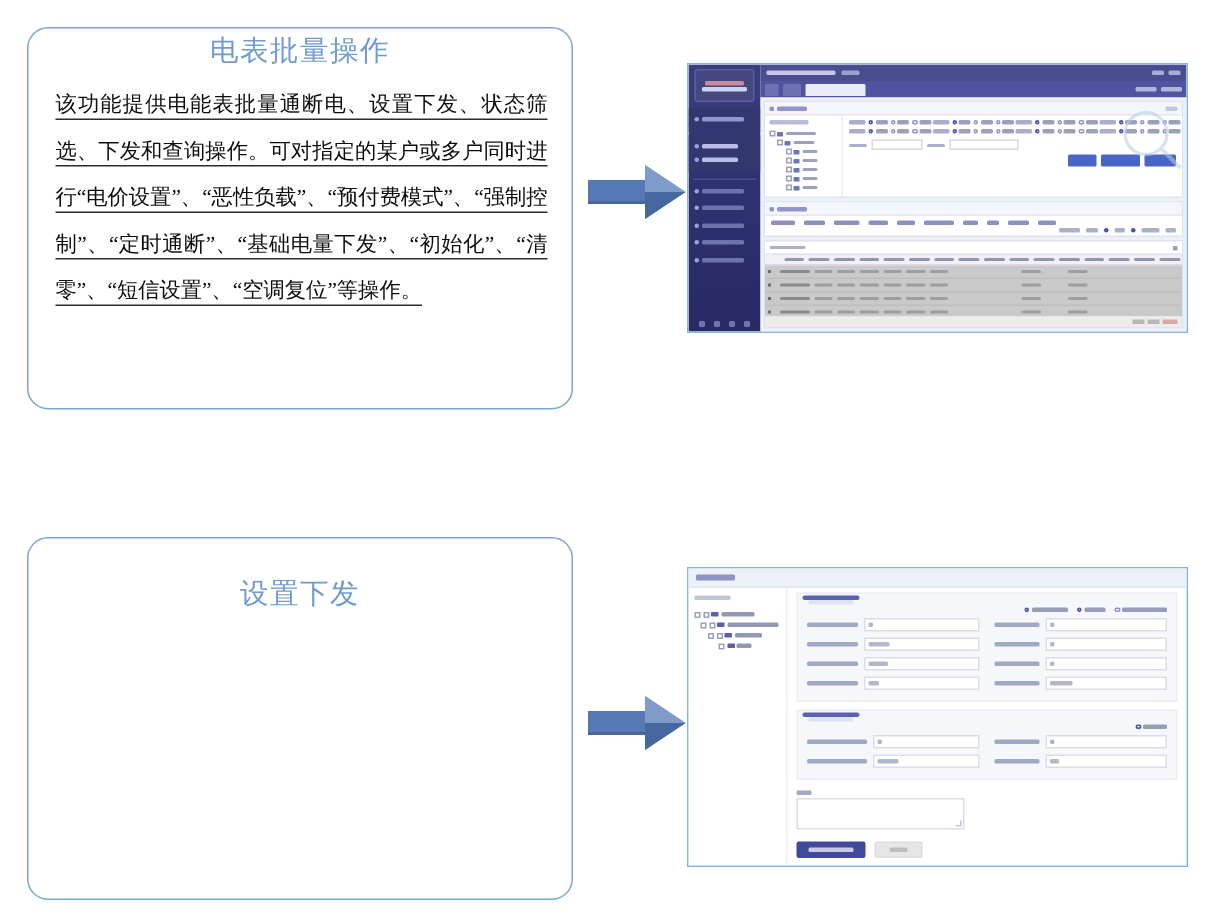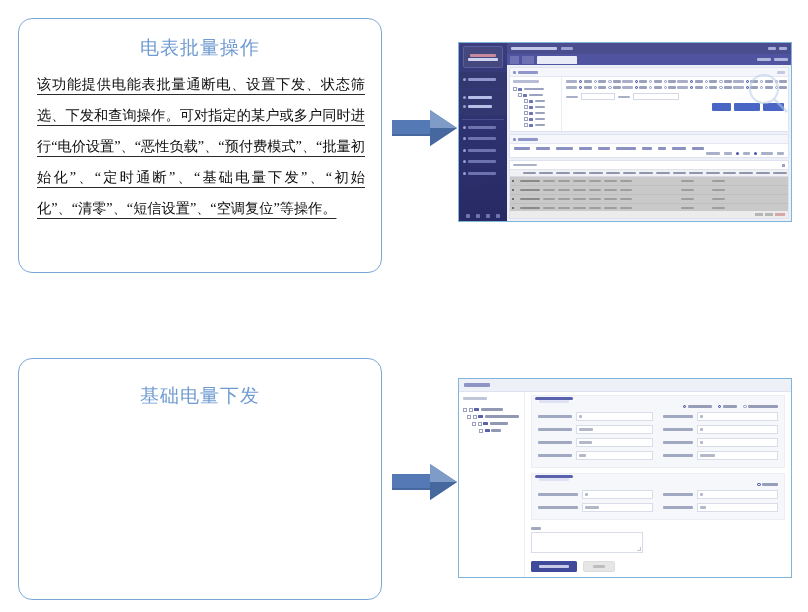--- a/index.html
+++ b/index.html
@@ -20,21 +20,21 @@
     background:#ffffff;
   }
   #callout-1 { left:18px; top:18px; width:364px; height:255px; }
   #callout-2 { left:18px; top:358px; width:364px; height:242px; }
 
   .callout-title {
     text-align:center;
     color:#6f9bd1;
     font-size:19px;
     font-family:"Liberation Serif", serif;
-    margin-top:16px;
+    margin-top:2px;
     letter-spacing:1px;
   }
   #callout-2 .callout-title { margin-top:24px; }
 
   .callout-body {
     margin:8px 16px 0 18px;
     font-size:14.2px;
     line-height:31px;
     color:#0d0d0d;
     text-align:justify;
@@ -226,33 +226,33 @@
   .dlg-btns .b.ghost { width:32px; background:#e6e6e6; border:1px solid #dcdcdc; }
   .dlg-btns .b.ghost i { display:block; height:3px; width:12px; background:#bdbdbd; border-radius:1px; }
 
   .sr-only { position:absolute; width:1px; height:1px; overflow:hidden; clip:rect(0 0 0 0); white-space:nowrap; }
 </style>
 </head>
 <body>
 
 <div class="callout" id="callout-1">
   <div class="callout-title">电表批量操作</div>
-  <div class="callout-body underlined">该功能提供电能表批量通断电、设置下发、状态筛选、下发和查询操作。可对指定的某户或多户同时进行“电价设置”、“恶性负载”、“预付费模式”、“批量初始化”、“定时通断”、“基础电量下发”、“初始化”、“清零”、“短信设置”、“空调复位”等操作。</div>
+  <div class="callout-body underlined">该功能提供电能表批量通断电、设置下发、状态筛选、下发和查询操作。可对指定的某户或多户同时进行“电价设置”、“恶性负载”、“预付费模式”、“强制控制”、“定时通断”、“基础电量下发”、“初始化”、“清零”、“短信设置”、“空调复位”等操作。</div>
 </div>
 
 <div class="arrow-wrap" id="arrow-1">
   <svg width="66" height="40" viewBox="0 0 66 40">
     <polygon points="0,12 38,12 38,2 65,20 38,38 38,28 0,28" fill="#5479b4"></polygon>
     <polygon points="0,12 38,12 38,2 65,20 38,20 38,12" fill="#7f9cc8"></polygon>
     <polygon points="0,26 38,26 38,20 65,20 38,38 38,28 0,28" fill="#46689f"></polygon>
   </svg>
 </div>
 
 <div class="callout" id="callout-2">
-  <div class="callout-title">基础电量下发</div>
+  <div class="callout-title">设置下发</div>
 </div>
 
 <div class="arrow-wrap" id="arrow-2">
   <svg width="66" height="40" viewBox="0 0 66 40">
     <polygon points="0,12 38,12 38,2 65,20 38,38 38,28 0,28" fill="#5479b4"></polygon>
     <polygon points="0,12 38,12 38,2 65,20 38,20 38,12" fill="#7f9cc8"></polygon>
     <polygon points="0,26 38,26 38,20 65,20 38,38 38,28 0,28" fill="#46689f"></polygon>
   </svg>
 </div>
 

